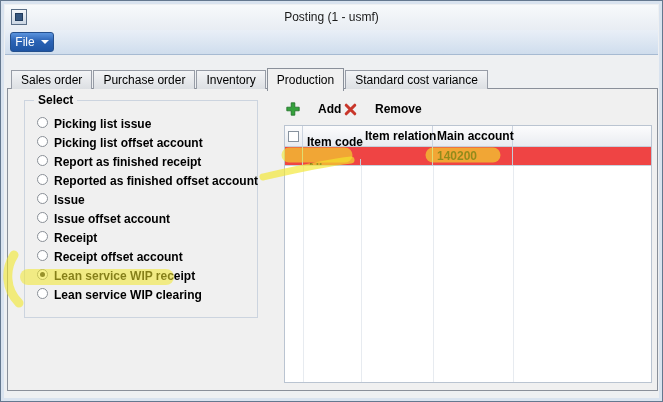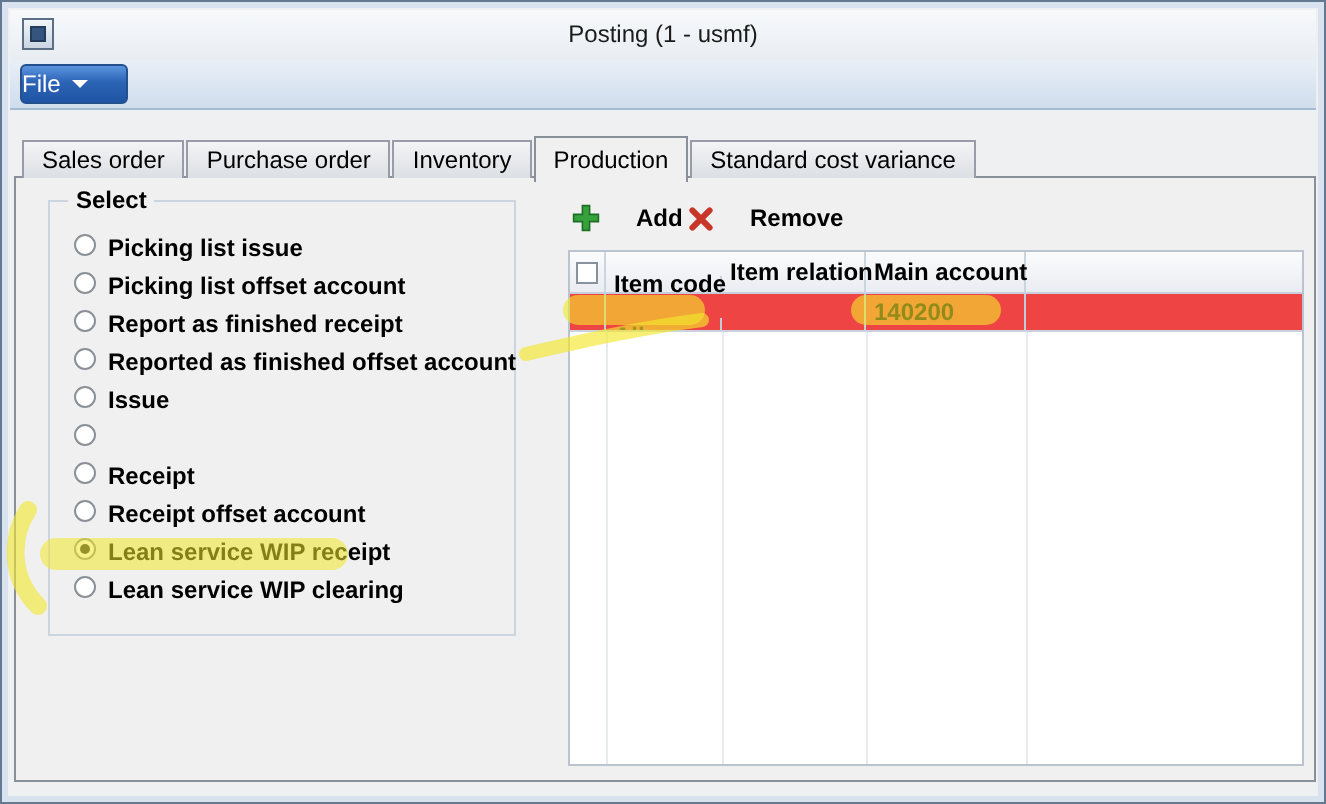--- a/index.html
+++ b/index.html
@@ -27,24 +27,24 @@
     position: absolute; left: 0; right: 0; top: 0; height: 25px;
     line-height: 25px; text-align: center; color: #1a1a1a;
   }
   
   .menustrip {
     position: absolute; left: 4px; top: 29px; right: 4px; height: 25px;
     background: linear-gradient(#e9eff7, #cfdded);
     border-bottom: 1px solid #a6bad2;
   }
   .file-btn {
-    position: absolute; left: 5px; top: 2px; width: 54px; height: 20px;
+    position: absolute; left: 5px; top: 2px; width: 44px; height: 20px;
     border: 1px solid #24508e; border-radius: 3px;
     background: linear-gradient(#5b94de, #2b63b5 45%, #1f55a4);
-    color: #fff; display: flex; align-items: center; 
+    color: #fff; display: flex; align-items: center; justify-content: center;
     gap: 6px; font-size: 12px;
   }
   .caret-down {
     width: 0; height: 0; border-left: 4px solid transparent;
     border-right: 4px solid transparent; border-top: 4px solid #ffffff;
   }
   
   .tabstrip {
     position: absolute; left: 10px; top: 66px; height: 22px;
     display: flex; align-items: flex-end; z-index: 5;
@@ -179,20 +179,21 @@
       <div class="radio-row" style="top:73px">
         <span class="radio"></span>
         <span>Reported as finished offset account</span>
       </div>
       <div class="radio-row" style="top:92px">
         <span class="radio"></span>
         <span>Issue</span>
       </div>
       <div class="radio-row" style="top:111px">
         <span class="radio"></span>
+        <span>Issue offset account</span>
       </div>
       <div class="radio-row" style="top:130px">
         <span class="radio"></span>
         <span>Receipt</span>
       </div>
       <div class="radio-row" style="top:149px">
         <span class="radio"></span>
         <span>Receipt offset account</span>
       </div>
       <div class="radio-row" style="top:168px">

